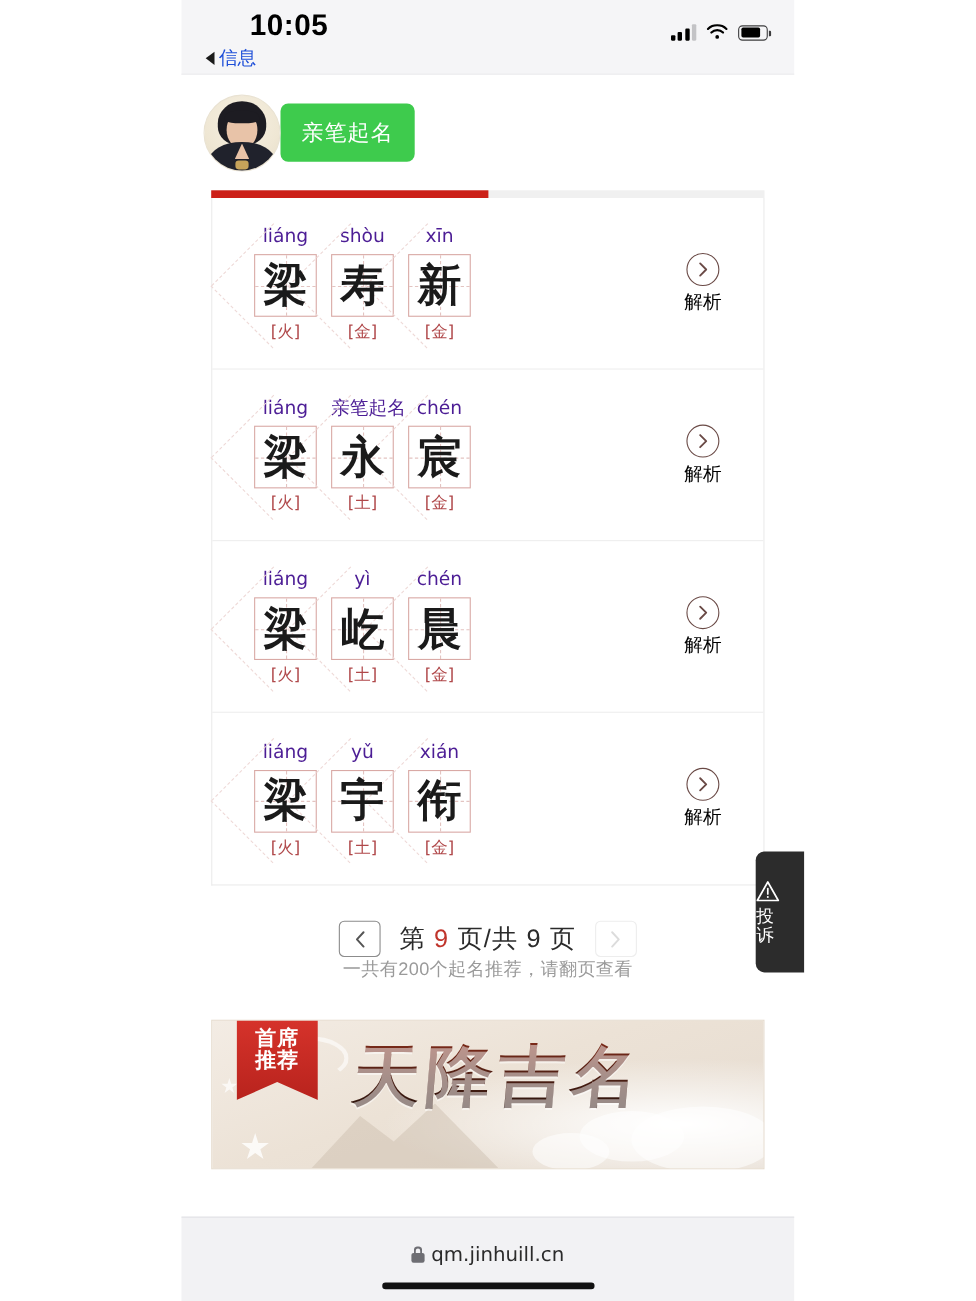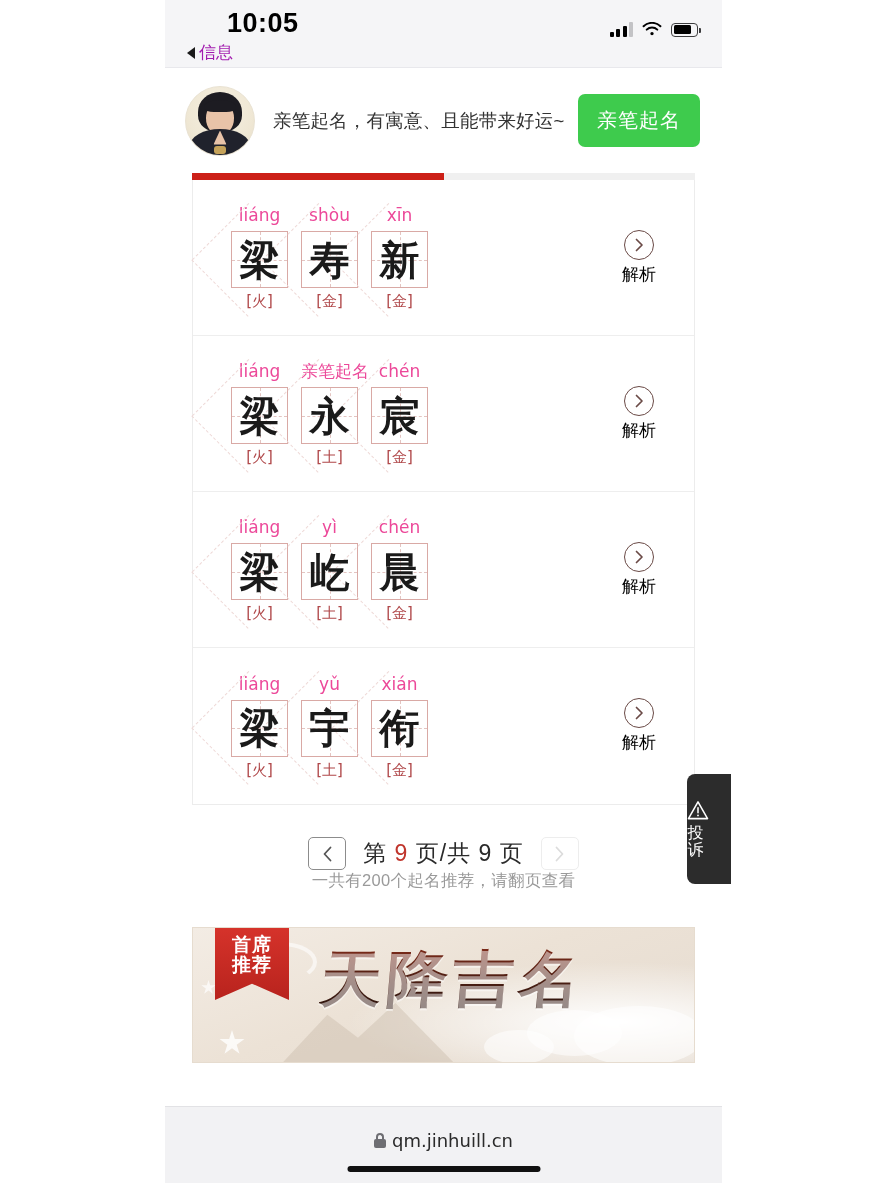--- a/index.html
+++ b/index.html
@@ -28,21 +28,21 @@
     background: #f5f5f7;
     border-bottom: 1px solid #e8e8ec;
   }
   .sb-time {
     position: absolute; left: 62px; top: 8px;
     font-size: 27px; font-weight: bold; color: #000;
     letter-spacing: 0.5px;
   }
   .sb-back {
     position: absolute; left: 22px; top: 41px;
-    font-size: 17px; color: #a21caf;
+    font-size: 17px; color: #1d4ed8;
     display: flex; align-items: center; gap: 4px;
   }
   .sb-back .tri {
     width: 0; height: 0;
     border-top: 6px solid transparent;
     border-bottom: 6px solid transparent;
     border-right: 8px solid #1a1a1a;
     display: inline-block;
   }
   .sb-right {
@@ -148,21 +148,21 @@
     position: relative;
     display: flex; align-items: center;
     padding: 22px 0 22px 38px;
     border-bottom: 1px solid #eeeeee;
     min-height: 156px;
   }
   .name-row:last-child { border-bottom: none; }
   .chars { display: flex; gap: 13px; }
   .charbox { width: 57px; text-align: center; }
   .pinyin {
-    font-size: 17px; color: #ec4899; margin-bottom: 5px;
+    font-size: 17px; color: #4c1d95; margin-bottom: 5px;
     height: 22px; line-height: 22px; white-space: nowrap;
     font-family: "DejaVu Sans", sans-serif;
   }
   .tian {
     width: 57px; height: 57px;
     border: 1px solid #d9a9a5;
     position: relative;
     display: flex; align-items: center; justify-content: center;
     background: #fff;
   }
@@ -387,21 +387,20 @@
 
     <div class="promo">
       <div class="avatar">
         <span class="hair"></span>
           <span class="face"></span>
           <span class="fringe"></span>
         <span class="body"></span>
           <span class="collar"></span>
           <span class="btnpin"></span>
       </div>
-      <div class="promo-text">亲笔起名，有寓意、且能带来好运~</div>
       <button class="promo-btn">亲笔起名</button>
     </div>
 
     <div class="results-wrap">
       <div class="progress-track">
         <div class="progress-fill" id="progress-fill" style="width: 50%;"></div>
       </div>
       <div class="card" id="results-card">
           <div class="name-row">
             <div class="chars">

